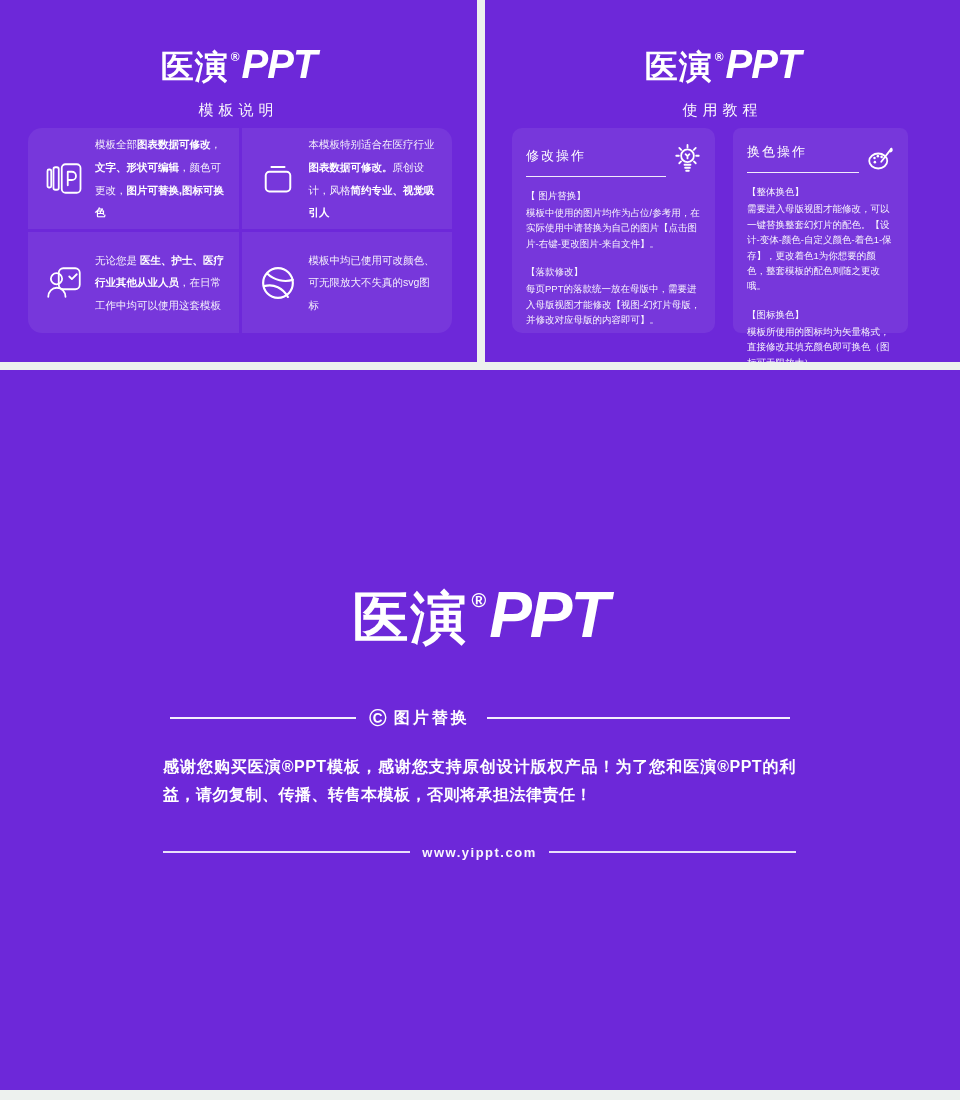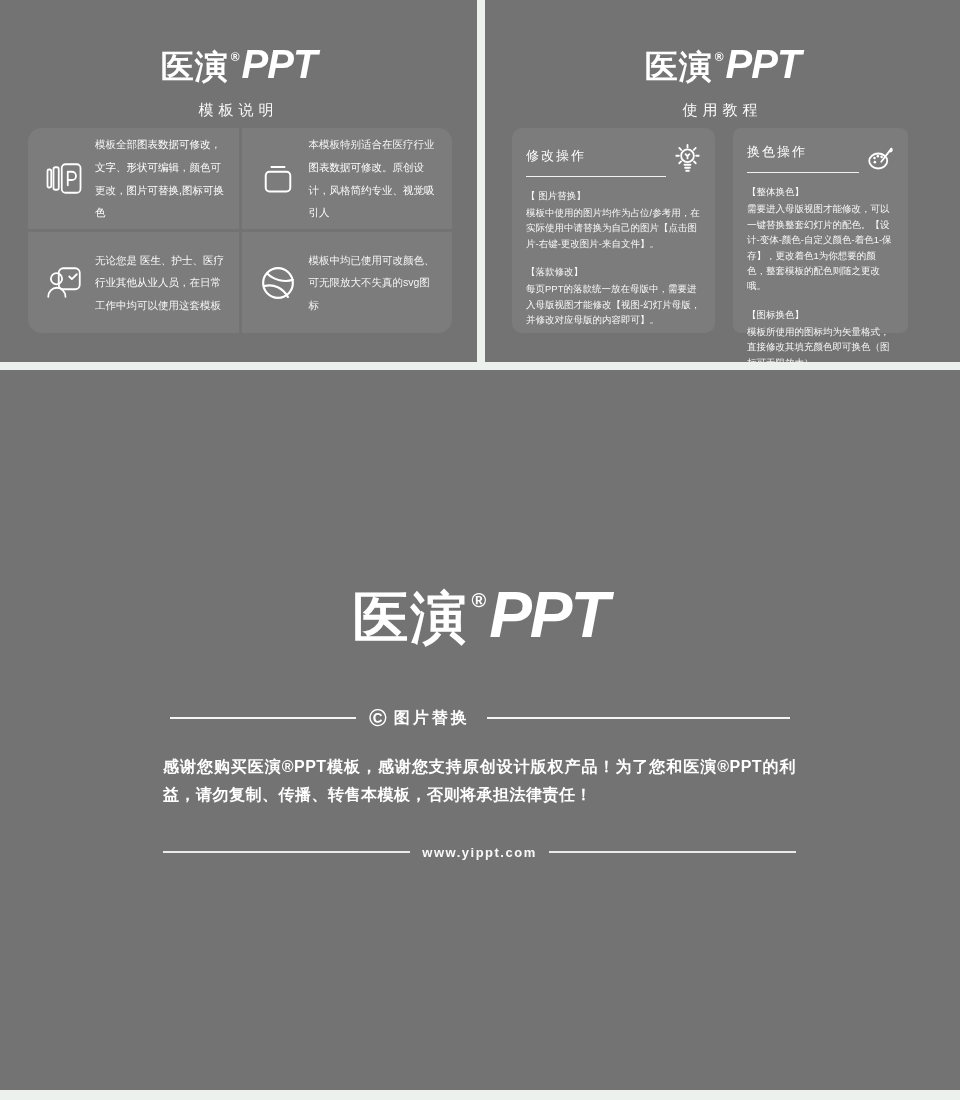--- a/index.html
+++ b/index.html
@@ -4,21 +4,21 @@
 <style>
   * { margin:0; padding:0; box-sizing:border-box; }
   html,body { width:960px; height:1100px; }
   body {
     position:relative;
     background:#edf1ee;
     font-family:"Liberation Sans", sans-serif;
     color:#fff;
     overflow:hidden;
   }
-  .slide { position:absolute; background:#737373; color:#fff; overflow:hidden; }
+  .slide { position:absolute; background:#6d28d9; color:#fff; overflow:hidden; }
   #slide-notes    { left:0;     top:0;     width:477px; height:362px; }
   #slide-tutorial { left:485px; top:0;     width:475px; height:362px; }
   #slide-copy     { left:0;     top:370px; width:960px; height:720px; }
 
   
   .brand { text-align:center; padding-top:42px; white-space:nowrap; }
   .brand .cn  { font-size:33px; font-weight:700; letter-spacing:1px; }
   .brand .reg { font-size:12px; font-weight:700; vertical-align:17px; margin:0 2px; }
   .brand .en  { font-size:40px; font-weight:700; font-style:italic; letter-spacing:-1px; }
   .slide-subtitle { text-align:center; font-size:15px; letter-spacing:5px; margin-top:11px; color:rgba(255,255,255,.96); }
@@ -30,21 +30,21 @@
     gap:3px; border-radius:14px; overflow:hidden;
   }
   .feature {
     background:rgba(255,255,255,0.07);
     display:flex; align-items:center;
     padding:0 12px 0 18px;
   }
   .ficon { flex:0 0 36px; width:36px; margin-right:13px; }
   .ficon svg { display:block; width:100%; }
   .ftext { font-size:10.5px; line-height:2.15; color:rgba(255,255,255,.92); }
-  .ftext .b { font-weight:400; color:#fff; }
+  .ftext .b { font-weight:700; color:#fff; }
 
   
   .tcard {
     position:absolute; top:128px; height:205px;
     background:rgba(255,255,255,0.07);
     border-radius:10px; padding:15px 14px 0;
   }
   #card-modify  { left:27px;  width:203px; }
   #card-recolor { left:248px; width:175px;border-radius:8px; }
   .tcard-head { display:flex; align-items:flex-end; }

